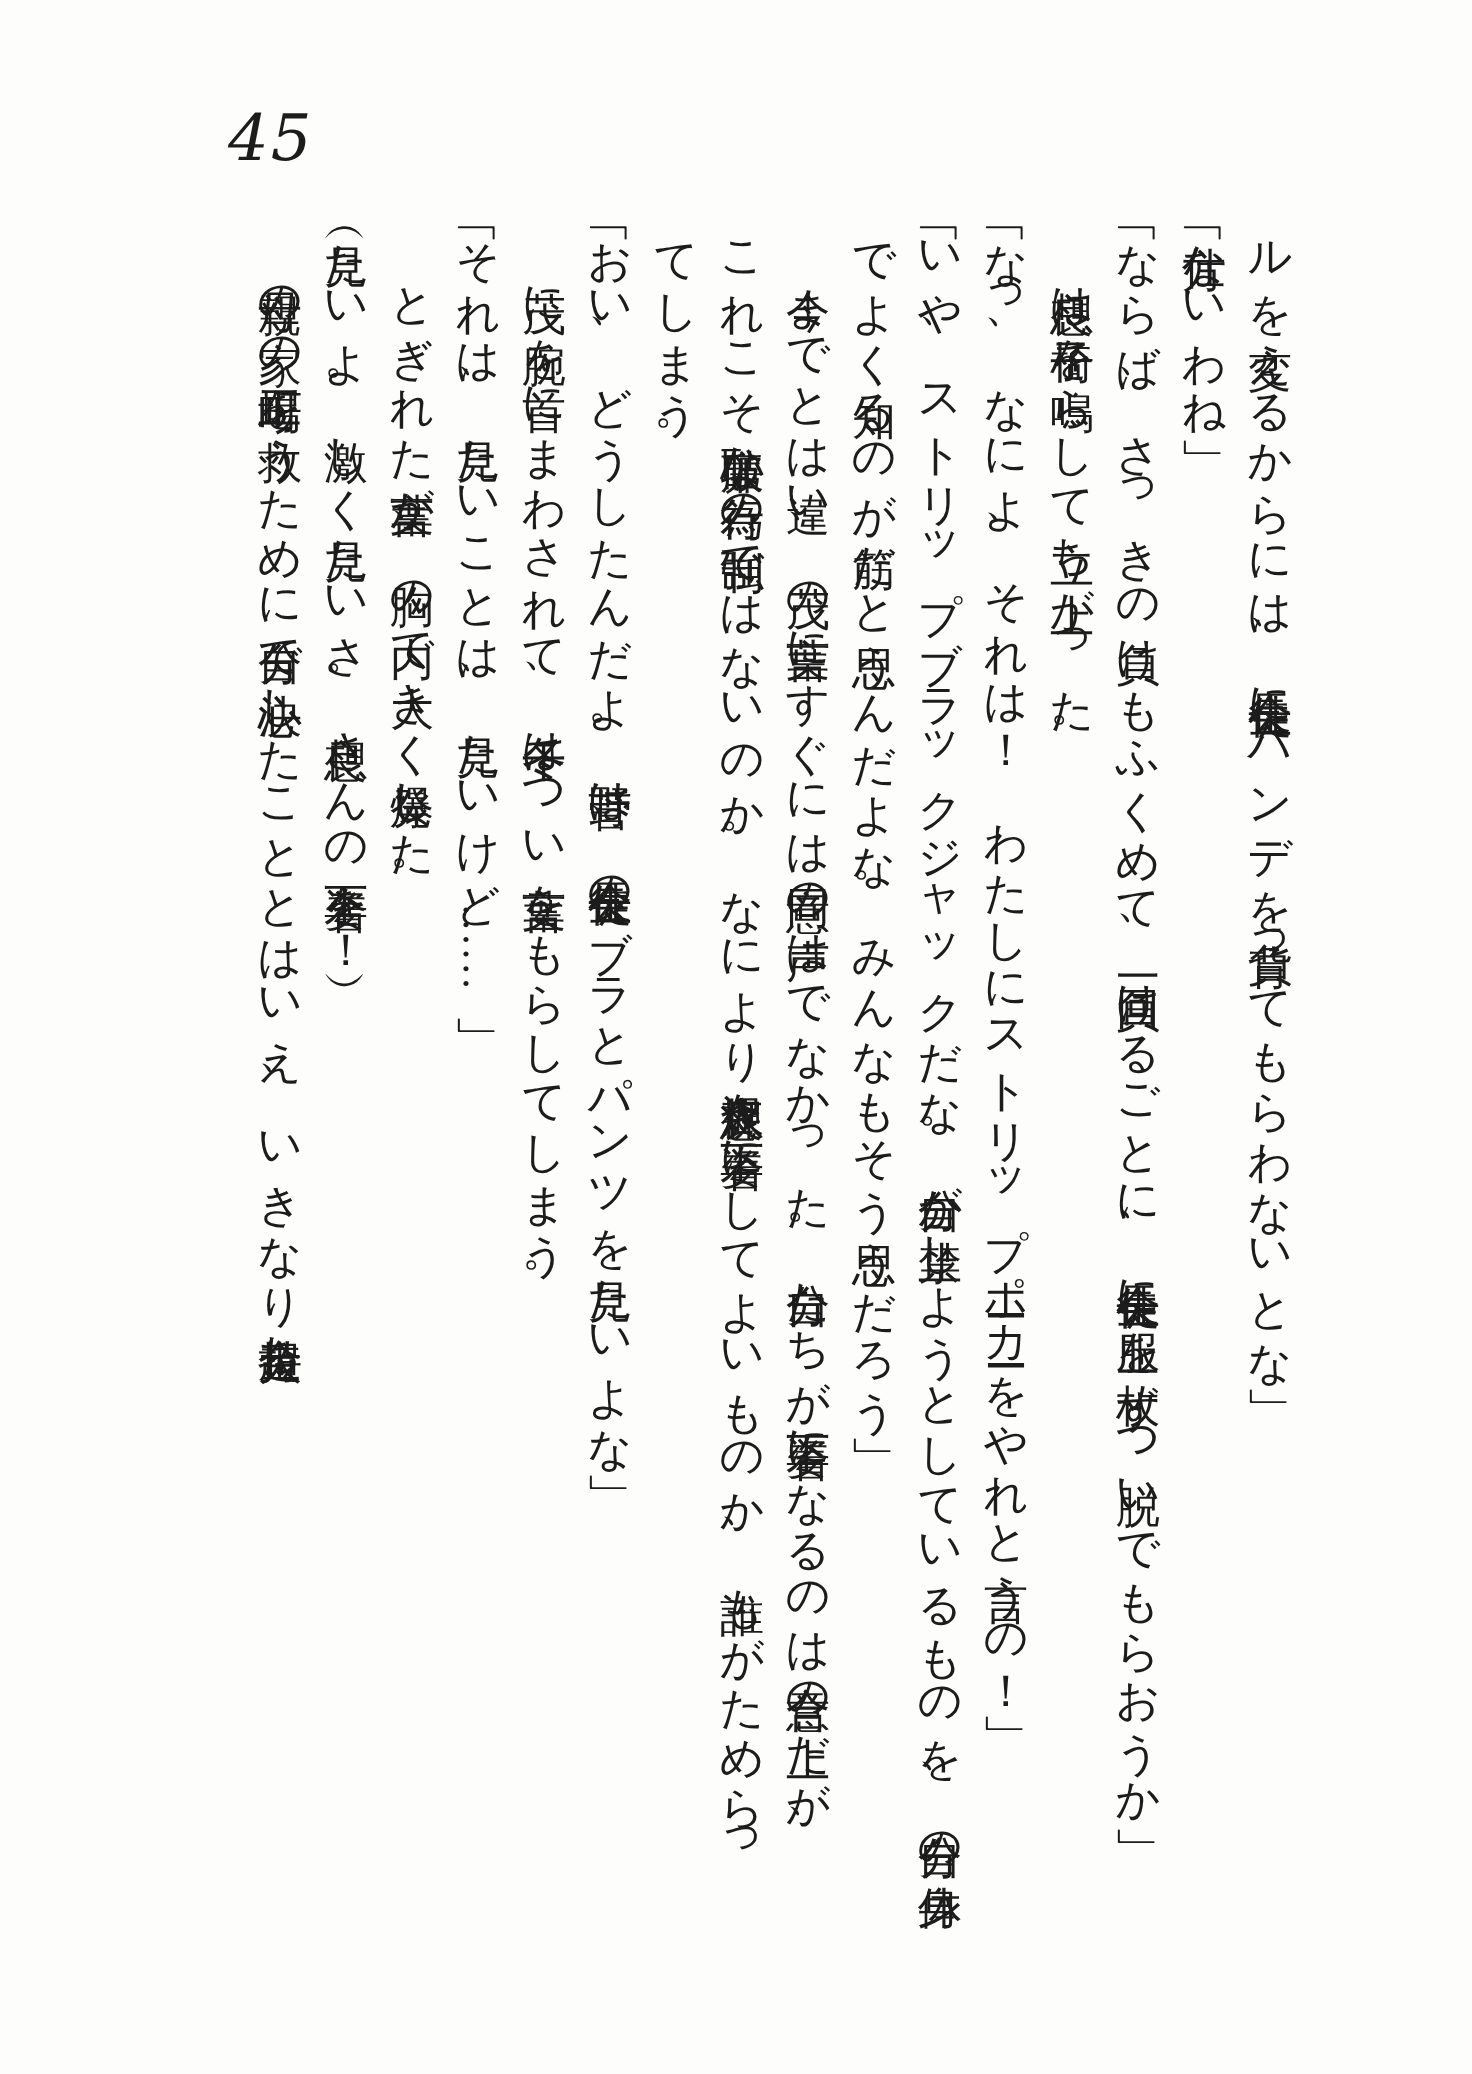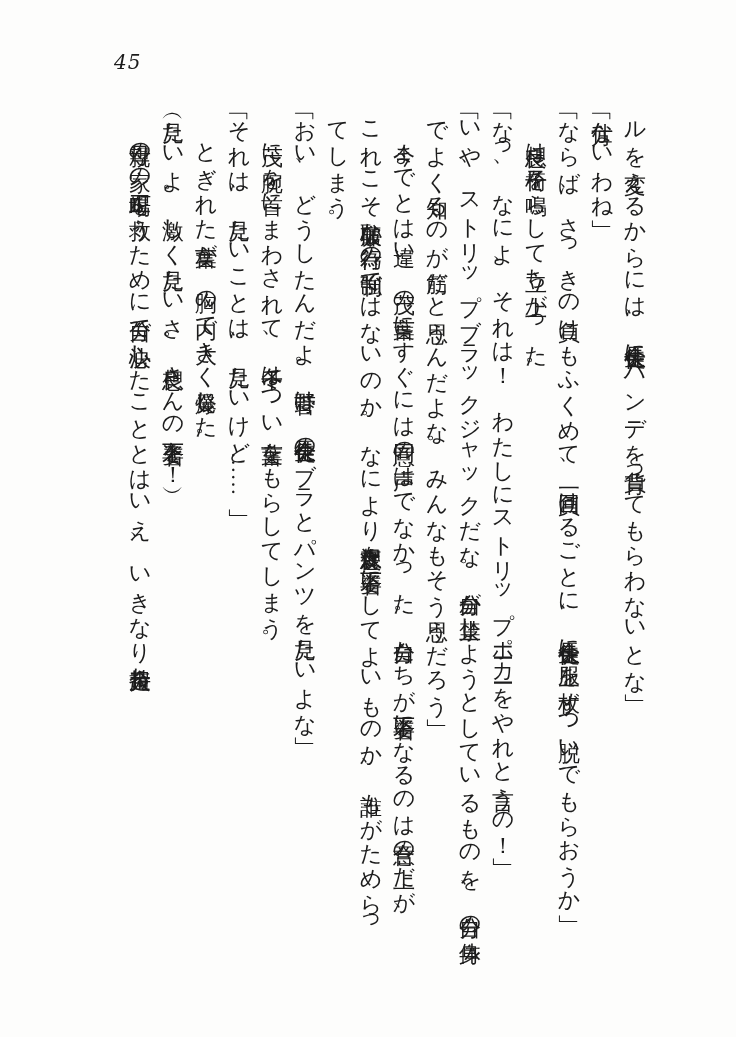--- a/index.html
+++ b/index.html
@@ -16,21 +16,21 @@
     height: 1037px;
     background: #fdfdfc;
     font-family: "Liberation Serif", serif;
   }
   .page-number {
     position: absolute;
     left: 114px;
     top: 50px;
     font-family: "DejaVu Serif", serif;
     font-style: italic;
-    font-size: 20px;
+    font-size: 32px;
     color: #1c1c1c;
     letter-spacing: 1px;
   }
   .text-block {
     position: absolute;
     top: 106px;
     right: 84px;
     height: 842px;
     writing-mode: vertical-rl;
     text-orientation: mixed;

